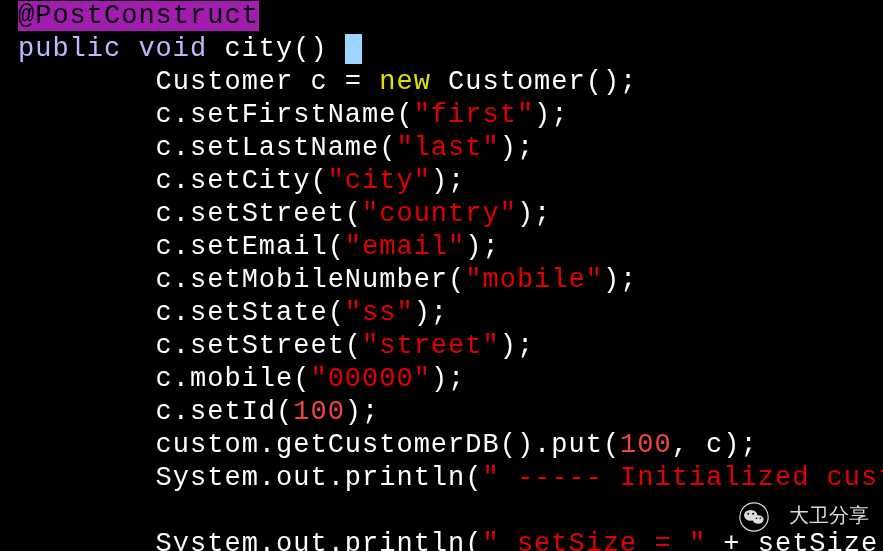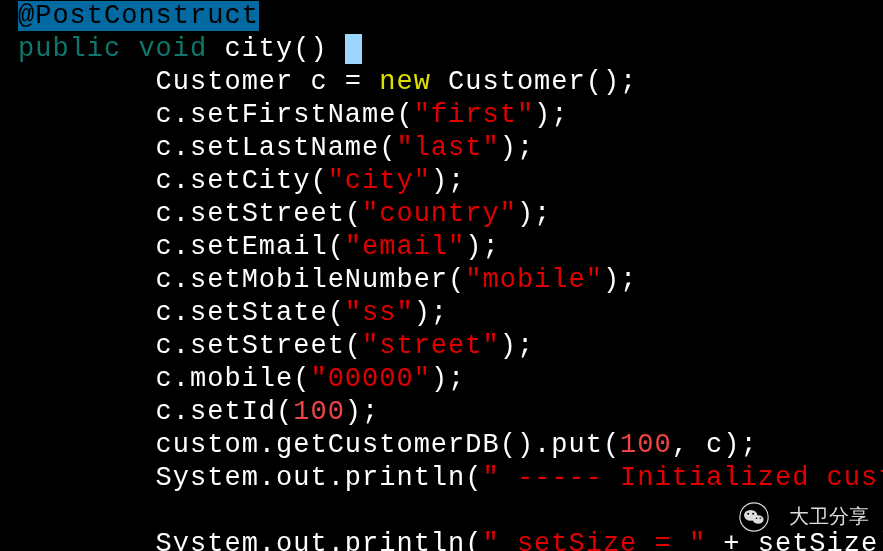--- a/index.html
+++ b/index.html
@@ -1,23 +1,23 @@
 <!DOCTYPE html>
 <html><head>
 <meta charset="utf-8">
 <style>
   html,body{margin:0;padding:0;background:#000;width:883px;height:551px;overflow:hidden;font-family:"Consolas","Courier New",monospace;font-size:27px;line-height:33px;letter-spacing:1px;font-weight:500}
   .code{white-space:pre;padding:0 18px;color:#fff}
-  .hl-ann{background:#0369a1;color:#000}
-  .kw-green{color:#0f766e}
+  .hl-ann{background:#a21caf;color:#000}
+  .kw-green{color:#c4b5fd}
   .kw-yellow{color:#e0e000}
   .str{color:#e00000}
   .num{color:#ef4444}
   .cursor{background:#9cd6ff;color:#9cd6ff}
-  .watermark{position:absolute;right:14px;bottom:18px;display:flex;align-items:center;gap:20px;color:#dcdcdc;font-family:Liberation Serif, serif;font-size:20px;letter-spacing:0}
+  .watermark{position:absolute;right:14px;bottom:18px;display:flex;align-items:center;gap:20px;color:#dcdcdc;font-family:Liberation Mono, monospace;font-size:20px;letter-spacing:0}
   .wm-icon svg{width:30px;height:30px;display:block}
 </style>
 </head>
 <body>
 
 <div class="code"><span class="hl-ann">@PostConstruct</span>
 <span class="kw-green">public</span> <span class="kw-green">void</span> <span>city()</span> <span class="cursor">{</span>
 <span>        Customer c = </span><span class="kw-yellow">new</span><span> Customer();</span>
 <span>        c.setFirstName(</span><span class="str">"first"</span><span>);</span>
 <span>        c.setLastName(</span><span class="str">"last"</span><span>);</span>

